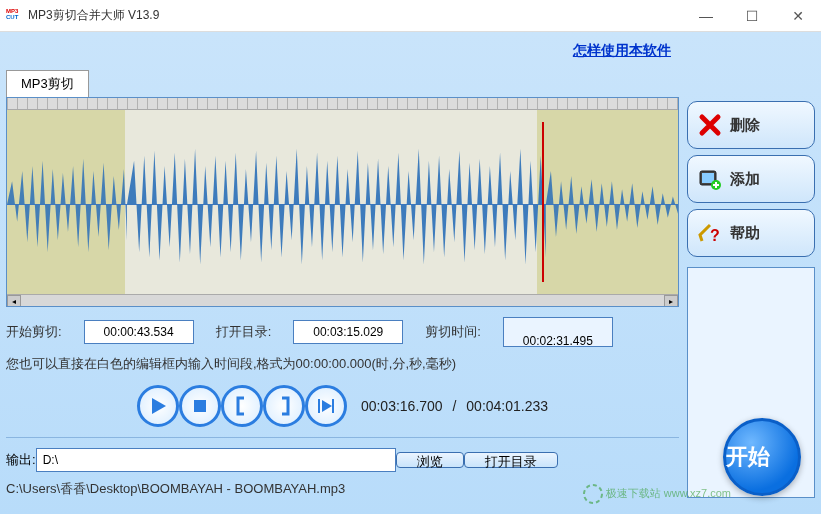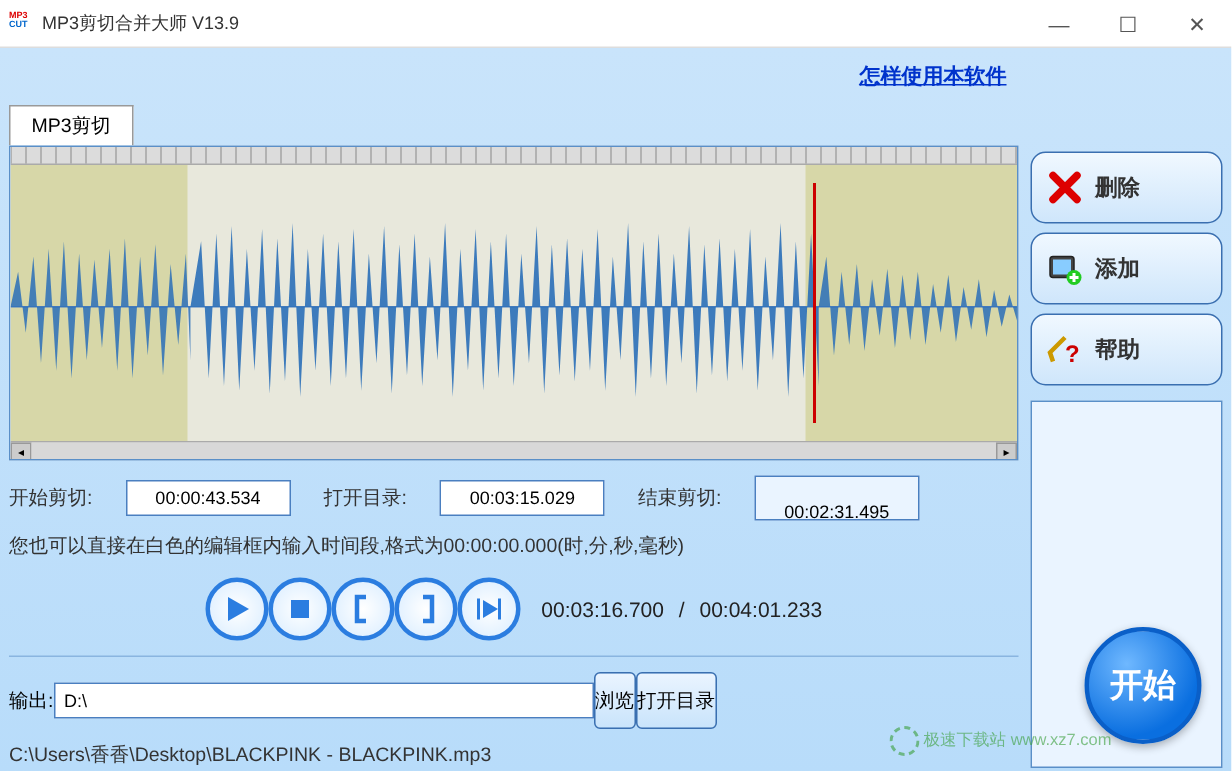--- a/index.html
+++ b/index.html
@@ -47,31 +47,31 @@
 .controls-row { display: flex; align-items: center; margin-top: 12px; justify-content: center; }
 .round-btn { width: 42px; height: 42px; border-radius: 50%; border: 3px solid #2b7de0; background: radial-gradient(#fff, #d8ecff); display: flex; align-items: center; justify-content: center; cursor: default; }
 .round-btn svg { width: 20px; height: 20px; }
 .time-disp { font-size: 14px; color: #222; margin-left: 14px; }
 .time-disp .sep { margin: 0 6px; }
 
 hr.sep { border: none; border-top: 1px solid #8ab5e0; margin: 10px 0; }
 
 .output-row { display: flex; align-items: center; font-size: 13px; }
 .output-input { flex: 1; max-width: 360px; height: 24px; border: 1px solid #4a7fc0; background: #fff; padding: 2px 6px; font-size: 12px; }
-.btn { height: 38px; padding: 0 0; border: 1px solid #3a6fb0; background: linear-gradient(#eaf4ff,#c9e4fb); border-radius: 4px; font-size: 13px; cursor: default; }
+.btn { height: 16px; padding: 0 20px; border: 1px solid #3a6fb0; background: linear-gradient(#eaf4ff,#c9e4fb); border-radius: 4px; font-size: 13px; cursor: default; }
 
 .path-row { font-size: 13px; color: #333; margin-top: 8px; }
 
 .side-btn { height: 48px; border: 1px solid #3a6fb0; border-radius: 10px; background: linear-gradient(#f0f8ff,#cfe6fb); display: flex; align-items: center; gap: 8px; padding: 0 10px; font-size: 15px; font-weight: bold; color: #333; cursor: default; }
 .side-btn .ic { width: 24px; height: 24px; display: flex; align-items: center; justify-content: center; }
 .preview-box { flex: 1; min-height: 110px; border: 1px solid #5a8fc8; background: #eaf4ff; margin-top: 4px; }
 
-.start-btn { position: absolute; right: 20px; bottom: 20px; width: 78px; height: 78px; border-radius: 50%; border: 3px solid #0a5fc8; background: radial-gradient(circle at 35% 30%, #6fb8ff, #0a6fe0 70%); color: #fff; font-size: 22px; font-weight: bold; display: flex; align-items: center; justify-content: center; cursor: default; box-shadow: 0 2px 6px rgba(0,0,0,.3); }
-
-.watermark { position: absolute; right: 80px; bottom: 12px; font-size: 11px; color: #3a9f3a; opacity: .6; }
+.start-btn { position: absolute; right: 20px; bottom: 20px; width: 78px; height: 78px; border-radius: 50%; border: 3px solid #0a5fc8; background: radial-gradient(circle at 35% 30%, #6fb8ff, #0a6fe0 70%); color: #fff; font-size: 22px; font-weight: bold; display: flex; align-items: center; cursor: default; box-shadow: 0 2px 6px rgba(0,0,0,.3); }
+
+.watermark { position: absolute; right: 90px; bottom: 12px; font-size: 11px; color: #3a9f3a; opacity: .6; }
 .watermark svg { vertical-align: middle; }
 </style>
 </head>
 <body>
 
 <div class="titlebar">
   <div class="icon">
     <span class="mp3">MP3</span>
     <span class="cut">CUT</span>
   </div>
@@ -109,21 +109,21 @@
           <div class="sb-track"></div>
           <div class="sb-btn">▸</div>
         </div>
       </div>
 
       <div class="time-row">
         <label>开始剪切:</label>
         <input class="time-input" value="00:00:43.534" style="">
         <label>打开目录:</label>
         <input class="time-input" value="00:03:15.029" style="">
-        <label>结束剪切:</label>
+        <label>剪切时间:</label>
         <div class="duration-box">00:02:31.495</div>
       </div>
 
       <div class="hint">您也可以直接在白色的编辑框内输入时间段,格式为00:00:00.000(时,分,秒,毫秒)</div>
 
       <div class="controls-row">
         <div class="round-btn">
           <svg viewBox="0 0 20 20">
               <polygon points="4,2 18,10 4,18" fill="#2b7de0"></polygon>
             </svg>
@@ -159,21 +159,21 @@
 
       <hr class="sep">
 
       <div class="output-row">
         <label>输出:</label>
         <input class="output-input" value="D:\" style="">
         <button class="btn">浏览</button>
         <button class="btn">打开目录</button>
       </div>
 
-      <div class="path-row">C:\Users\香香\Desktop\BLACKPINK - BLACKPINK.mp3</div>
+      <div class="path-row">C:\Users\香香\Desktop\BOOMBAYAH - BOOMBAYAH.mp3</div>
     </div>
 
     <div class="right-col">
       <div class="side-btn">
         <span class="ic">
           <svg viewBox="0 0 24 24">
               <path d="M4,4 L20,20 M20,4 L4,20" stroke="#d00" stroke-width="5" stroke-linecap="round"></path>
             </svg>
         </span>
         <span>删除</span>

